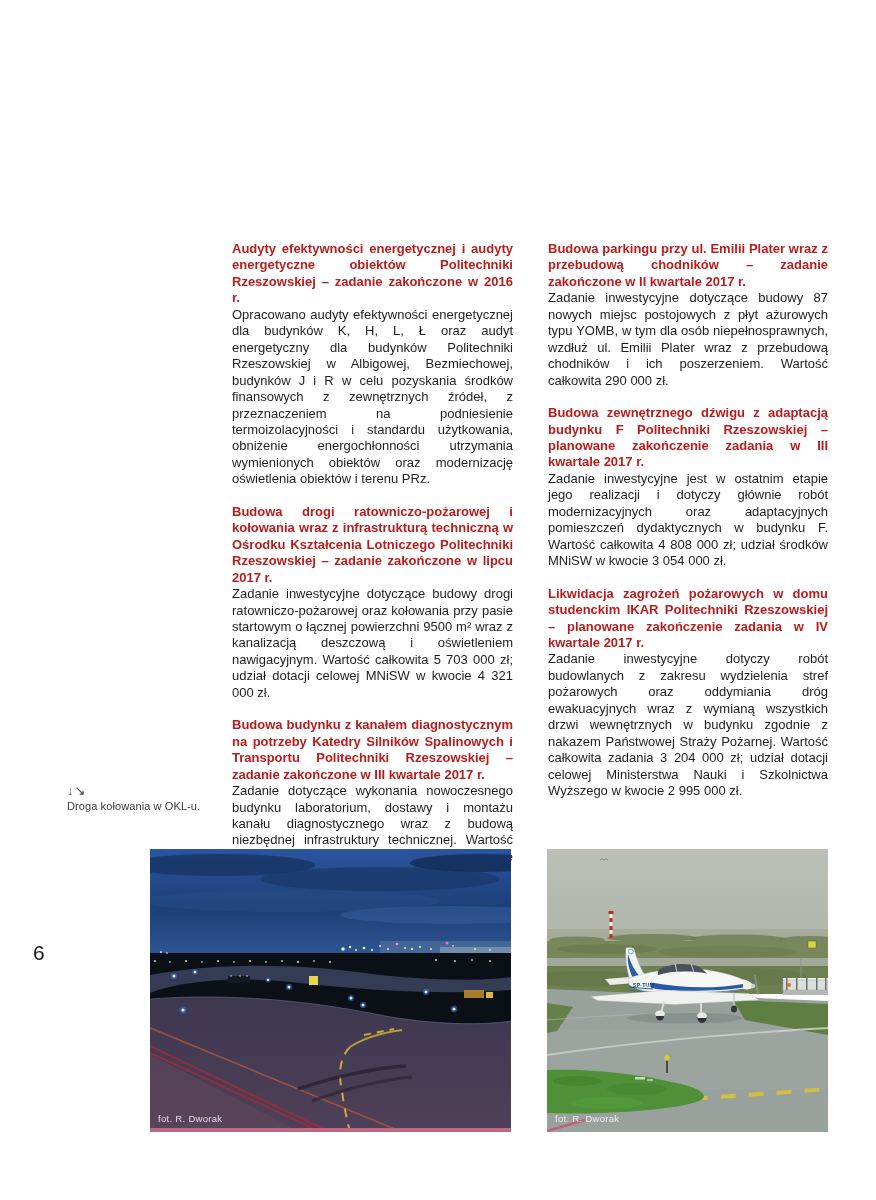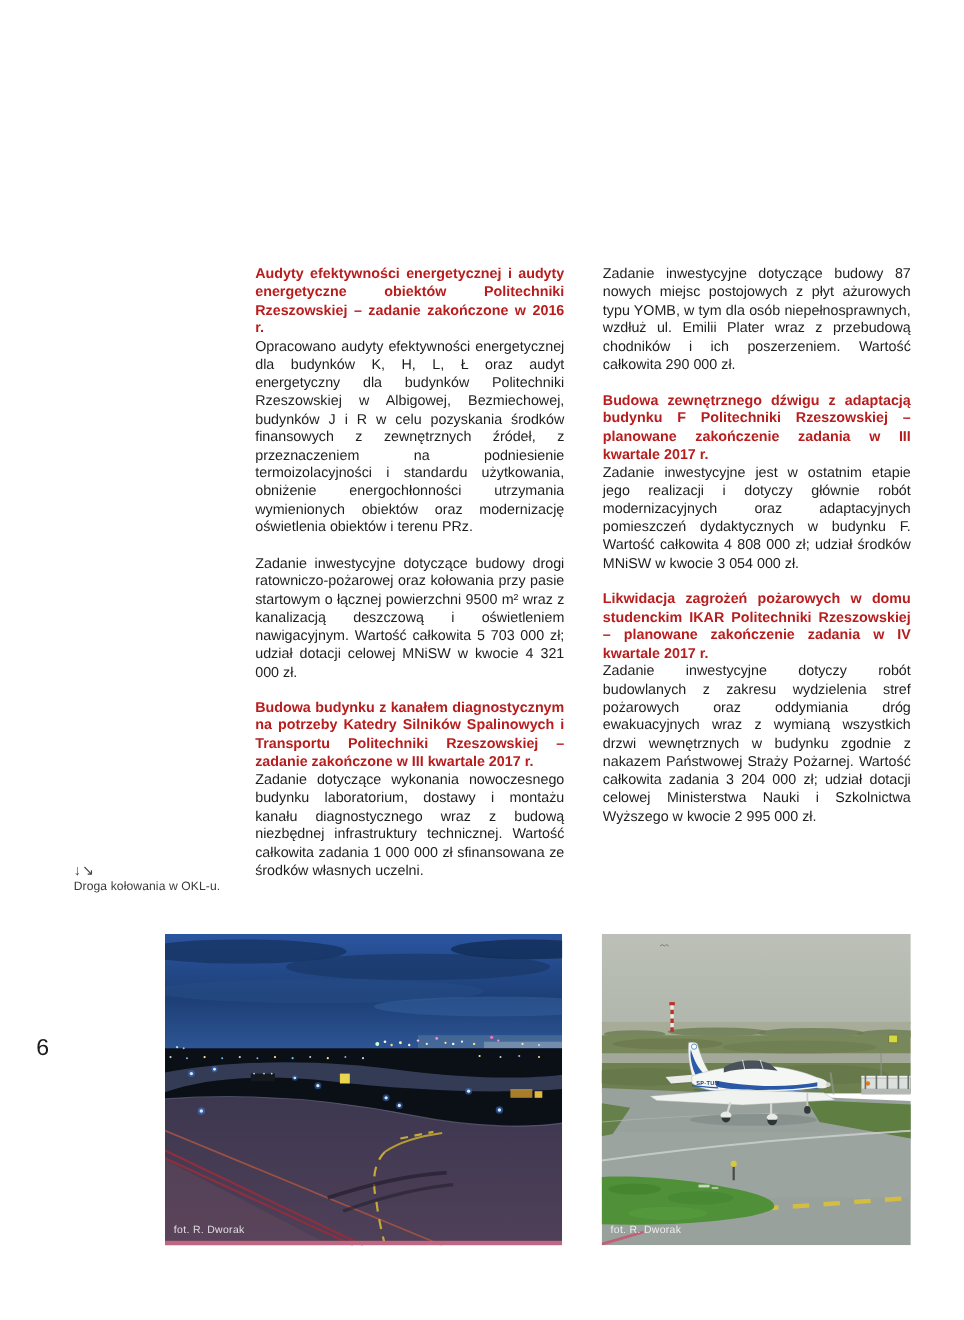--- a/index.html
+++ b/index.html
@@ -42,30 +42,32 @@
   </div>
 
   <div class="page-num">6</div>
 
   <div class="col col-left">
     <section>
       <h3>Audyty efektywności energetycznej i audyty energetyczne obiektów Politechniki Rzeszowskiej – zadanie zakończone w 2016 r.</h3>
       <p>Opracowano audyty efektywności energetycznej dla budynków K, H, L, Ł oraz audyt energetyczny dla budynków Politechniki Rzeszowskiej w Albigowej, Bezmiechowej, budynków J i R w celu pozyskania środków finansowych z zewnętrznych źródeł, z przeznaczeniem na podniesienie termoizolacyjności i standardu użytkowania, obniżenie energochłonności utrzymania wymienionych obiektów oraz modernizację oświetlenia obiektów i terenu PRz.</p>
     </section>
     <section>
+      <h3>Budowa drogi ratowniczo-pożarowej i kołowania wraz z infrastrukturą techniczną w Ośrodku Kształcenia Lotniczego Politechniki Rzeszowskiej – zadanie zakończone w lipcu 2017 r.</h3>
       <p>Zadanie inwestycyjne dotyczące budowy drogi ratowniczo-pożarowej oraz kołowania przy pasie startowym o łącznej powierzchni 9500 m² wraz z kanalizacją deszczową i oświetleniem nawigacyjnym. Wartość całkowita 5 703 000 zł; udział dotacji celowej MNiSW w kwocie 4 321 000 zł.</p>
     </section>
     <section>
       <h3>Budowa budynku z kanałem diagnostycznym na potrzeby Katedry Silników Spalinowych i Transportu Politechniki Rzeszowskiej – zadanie zakończone w III kwartale 2017 r.</h3>
       <p>Zadanie dotyczące wykonania nowoczesnego budynku laboratorium, dostawy i montażu kanału diagnostycznego wraz z budową niezbędnej infrastruktury technicznej. Wartość całkowita zadania 1 000 000 zł sfinansowana ze środków własnych uczelni.</p>
     </section>
   </div>
 
   <div class="col col-right">
     <section>
+      <h3>Budowa parkingu przy ul. Emilii Plater wraz z przebudową chodników – zadanie zakończone w II kwartale 2017 r.</h3>
       <p>Zadanie inwestycyjne dotyczące budowy 87 nowych miejsc postojowych z płyt ażurowych typu YOMB, w tym dla osób niepełnosprawnych, wzdłuż ul. Emilii Plater wraz z przebudową chodników i ich poszerzeniem. Wartość całkowita 290 000 zł.</p>
     </section>
     <section>
       <h3>Budowa zewnętrznego dźwigu z adaptacją budynku F Politechniki Rzeszowskiej – planowane zakończenie zadania w III kwartale 2017 r.</h3>
       <p>Zadanie inwestycyjne jest w ostatnim etapie jego realizacji i dotyczy głównie robót modernizacyjnych oraz adaptacyjnych pomieszczeń dydaktycznych w budynku F. Wartość całkowita 4 808 000 zł; udział środków MNiSW w kwocie 3 054 000 zł.</p>
     </section>
     <section>
       <h3>Likwidacja zagrożeń pożarowych w domu studenckim IKAR Politechniki Rzeszowskiej – planowane zakończenie zadania w IV kwartale 2017 r.</h3>
       <p>Zadanie inwestycyjne dotyczy robót budowlanych z zakresu wydzielenia stref pożarowych oraz oddymiania dróg ewakuacyjnych wraz z wymianą wszystkich drzwi wewnętrznych w budynku zgodnie z nakazem Państwowej Straży Pożarnej. Wartość całkowita zadania 3 204 000 zł; udział dotacji celowej Ministerstwa Nauki i Szkolnictwa Wyższego w kwocie 2 995 000 zł.</p>
     </section>

